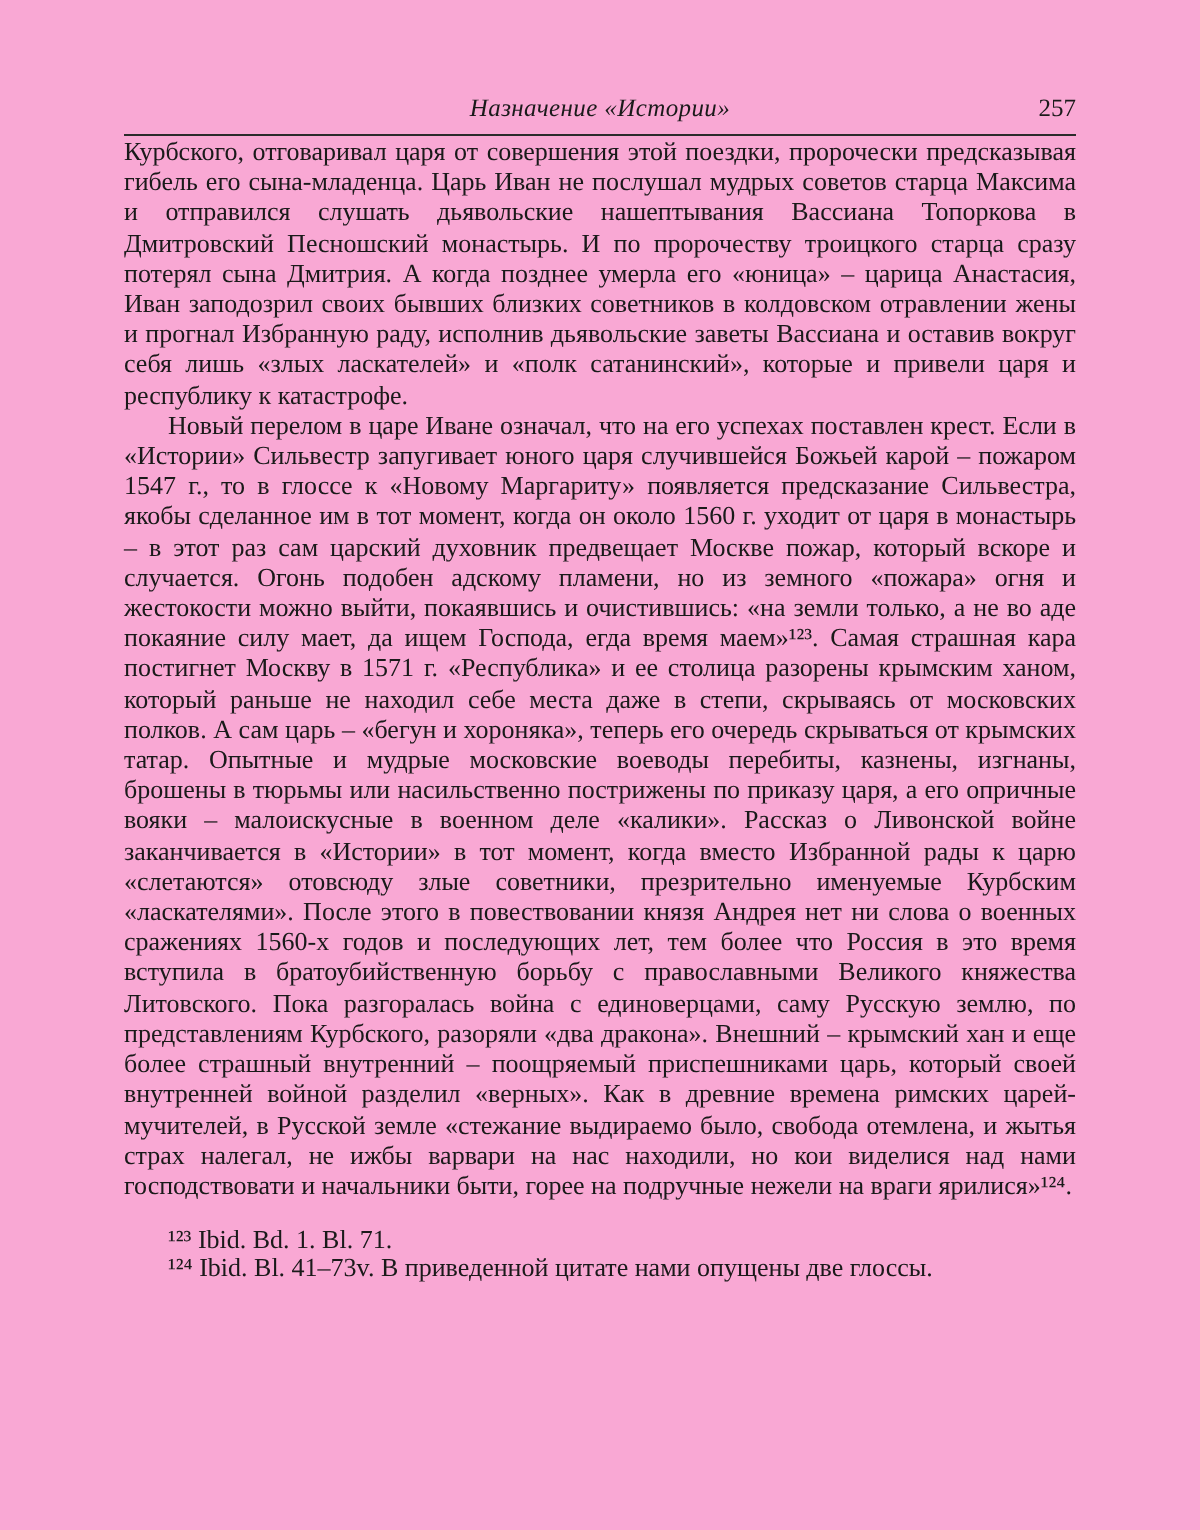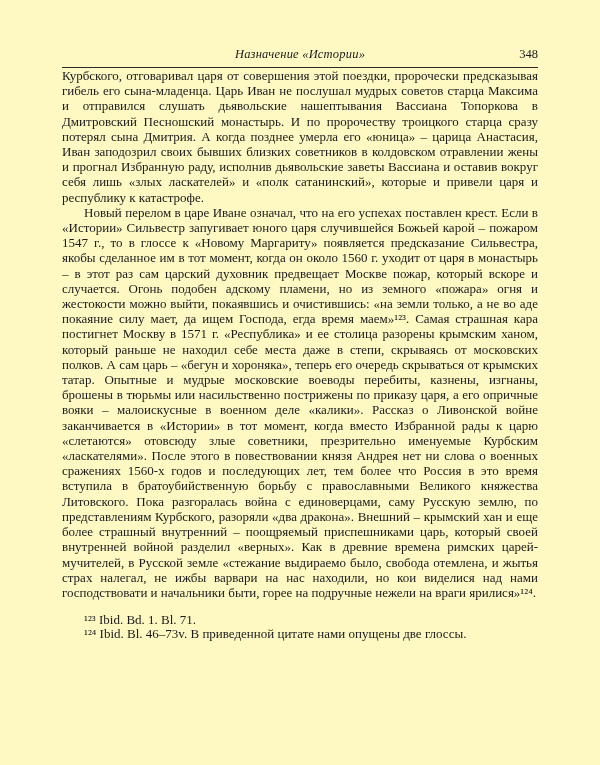--- a/index.html
+++ b/index.html
@@ -5,21 +5,21 @@
   html, body {
     margin: 0;
     padding: 0;
     background: #ffffff;
   }
   .page {
     position: relative;
     width: 600px;
     height: 765px;
     box-sizing: border-box;
-    background: #fef9c3;
+    background: #f9a8d4;
     color: #1a1a1a;
     padding: 46px 62px 28px 62px;
     font-family: "Liberation Serif", "DejaVu Serif", serif;
     overflow: hidden;
   }
   .running-header {
     position: relative;
     height: 17px;
     font-size: 12.5px;
     line-height: 17px;
@@ -70,28 +70,28 @@
     text-indent: 22px;
   }
 </style>
 </head>
 <body>
 
 <div class="page">
 
   <div class="running-header">
     <span class="running-title">Назначение «Истории»</span>
-    <span class="page-number">348</span>
+    <span class="page-number">257</span>
   </div>
 
   <hr class="header-rule">
 
   <div class="body-text">
     <p class="para no-indent">Курбского, отговаривал царя от совершения этой поездки, пророчески предсказывая гибель его сына-младенца. Царь Иван не послушал мудрых советов старца Максима и отправился слушать дьявольские нашептывания Вассиана Топоркова в Дмитровский Песношский монастырь. И по пророчеству троицкого старца сразу потерял сына Дмитрия. А когда позднее умерла его «юница» – царица Анастасия, Иван заподозрил своих бывших близких советников в колдовском отравлении жены и прогнал Избранную раду, исполнив дьявольские заветы Вассиана и оставив вокруг себя лишь «злых ласкателей» и «полк сатанинский», которые и привели царя и республику к катастрофе.</p>
     <p class="para">Новый перелом в царе Иване означал, что на его успехах поставлен крест. Если в «Истории» Сильвестр запугивает юного царя случившейся Божьей карой – пожаром 1547 г., то в глоссе к «Новому Маргариту» появляется предсказание Сильвестра, якобы сделанное им в тот момент, когда он около 1560 г. уходит от царя в монастырь – в этот раз сам царский духовник предвещает Москве пожар, который вскоре и случается. Огонь подобен адскому пламени, но из земного «пожара» огня и жестокости можно выйти, покаявшись и очистившись: «на земли только, а не во аде покаяние силу мает, да ищем Господа, егда время маем»¹²³. Самая страшная кара постигнет Москву в 1571 г. «Республика» и ее столица разорены крымским ханом, который раньше не находил себе места даже в степи, скрываясь от московских полков. А сам царь – «бегун и хороняка», теперь его очередь скрываться от крымских татар. Опытные и мудрые московские воеводы перебиты, казнены, изгнаны, брошены в тюрьмы или насильственно пострижены по приказу царя, а его опричные вояки – малоискусные в военном деле «калики». Рассказ о Ливонской войне заканчивается в «Истории» в тот момент, когда вместо Избранной рады к царю «слетаются» отовсюду злые советники, презрительно именуемые Курбским «ласкателями». После этого в повествовании князя Андрея нет ни слова о военных сражениях 1560-х годов и последующих лет, тем более что Россия в это время вступила в братоубийственную борьбу с православными Великого княжества Литовского. Пока разгоралась война с единоверцами, саму Русскую землю, по представлениям Курбского, разоряли «два дракона». Внешний – крымский хан и еще более страшный внутренний – поощряемый приспешниками царь, который своей внутренней войной разделил «верных». Как в древние времена римских царей-мучителей, в Русской земле «стежание выдираемо было, свобода отемлена, и жытья страх налегал, не ижбы варвари на нас находили, но кои виделися над нами господствовати и начальники быти, горее на подручные нежели на враги ярилися»¹²⁴.</p>
   </div>
 
   <div class="footnotes">
     <p class="footnote">¹²³ Ibid. Bd. 1. Bl. 71.</p>
-    <p class="footnote">¹²⁴ Ibid. Bl. 46–73v. В приведенной цитате нами опущены две глоссы.</p>
+    <p class="footnote">¹²⁴ Ibid. Bl. 41–73v. В приведенной цитате нами опущены две глоссы.</p>
   </div>
 
 </div>
 
 </body></html>

